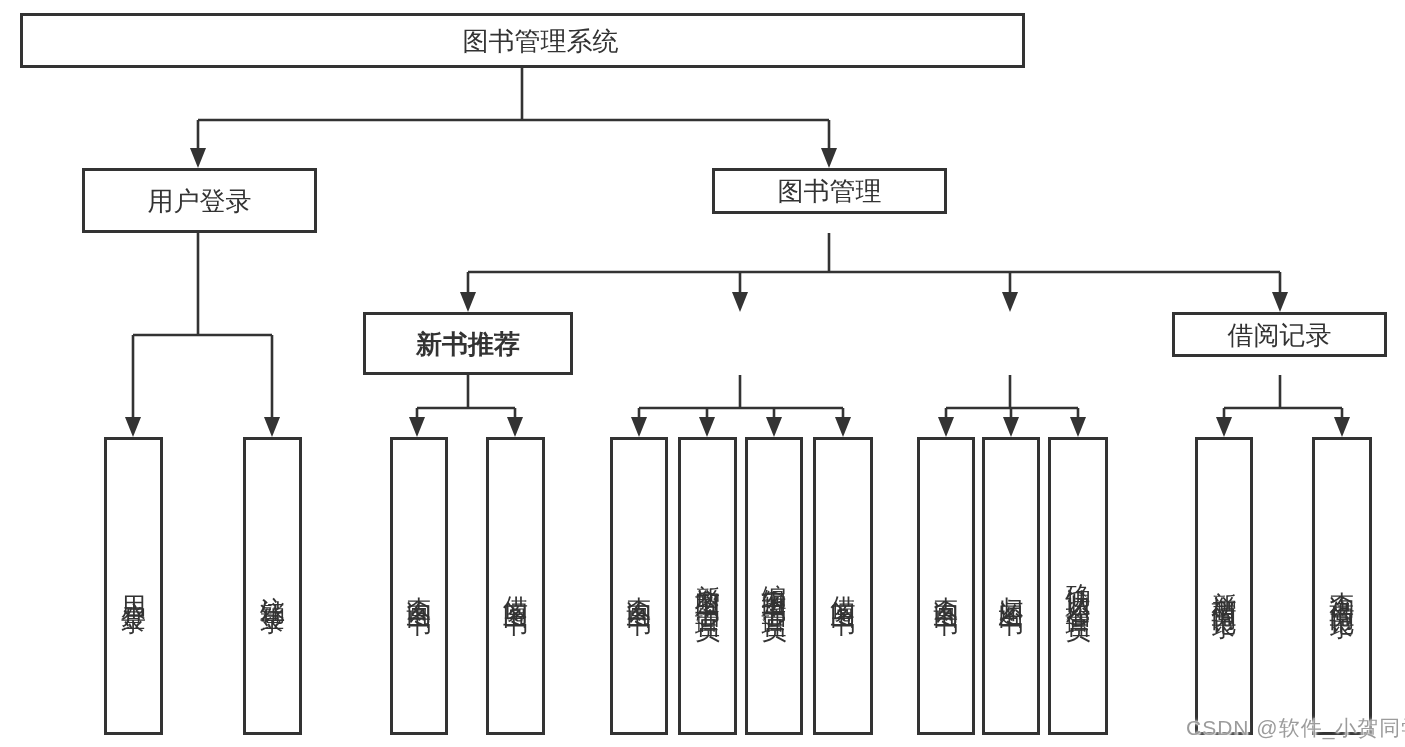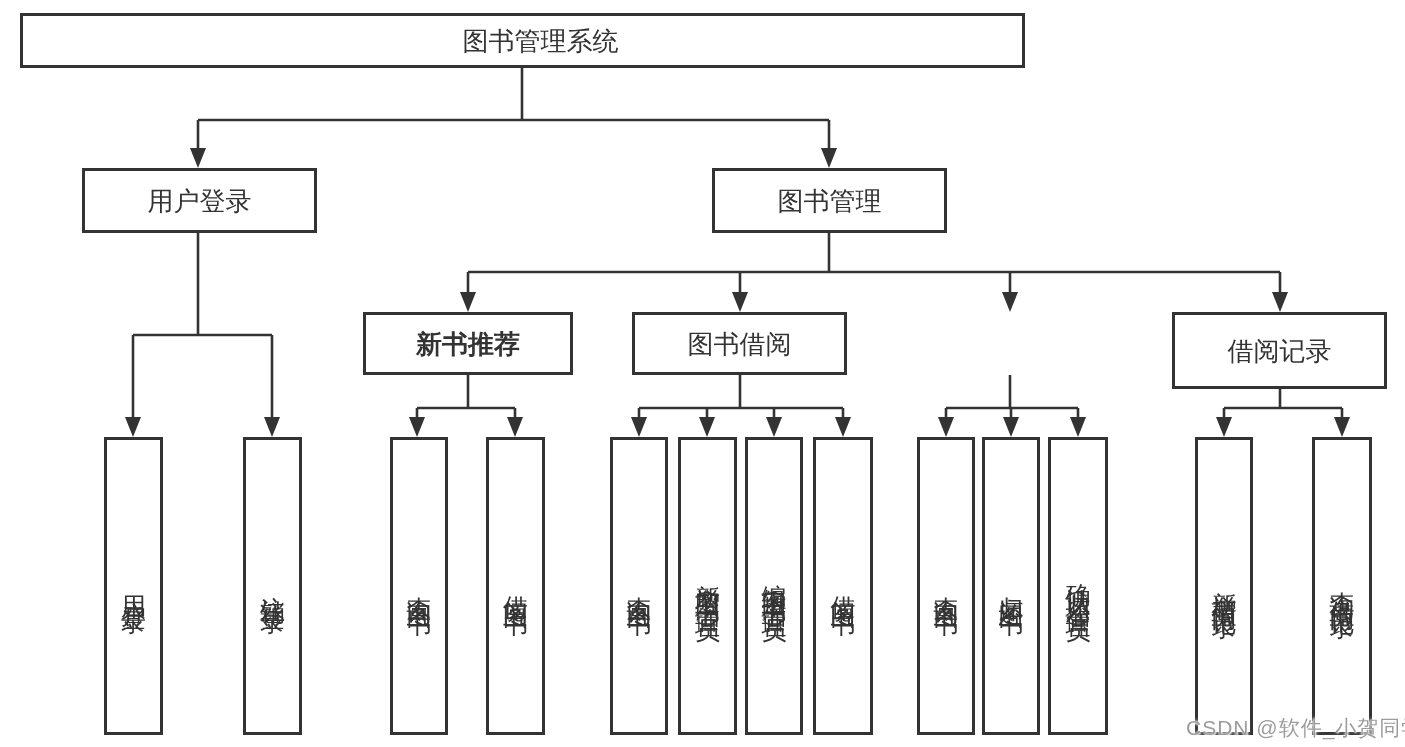--- a/index.html
+++ b/index.html
@@ -119,31 +119,28 @@
     </g>
   </svg>
 
   <div class="node" style="left:20px; top:13px; width:1005px; height:55px;padding-left:36px;">
     <span>图书管理系统</span>
   </div>
 
   <div class="node" style="left:82px; top:168px; width:235px; height:65px;">
     <span>用户登录</span>
   </div>
-  <div class="node" style="left:712px; top:168px; width:235px; height:65px;">
+  <div class="node" style="left:712px; top:168px; width:235px; height:46px;">
     <span>图书管理</span>
   </div>
 
   <div class="node" style="left:363px; top:312px; width:210px; height:63px;font-weight:bold;">
     <span>新书推荐</span>
   </div>
-  <div class="node" style="left:632px; top:312px; width:215px; height:63px;">
-    <span>图书借阅</span>
-  </div>
-  <div class="node" style="left:1172px; top:312px; width:215px; height:77px;text-align:right;">
+  <div class="node" style="left:1172px; top:312px; width:215px; height:45px;text-align:right;">
     <span>借阅记录</span>
   </div>
 
   <div class="node" style="left:104px; top:437px; width:59px; height:298px;">
     <span class="vtext">用户登录</span>
   </div>
   <div class="node" style="left:243px; top:437px; width:59px; height:298px;">
     <span class="vtext">注销登录</span>
   </div>
 

